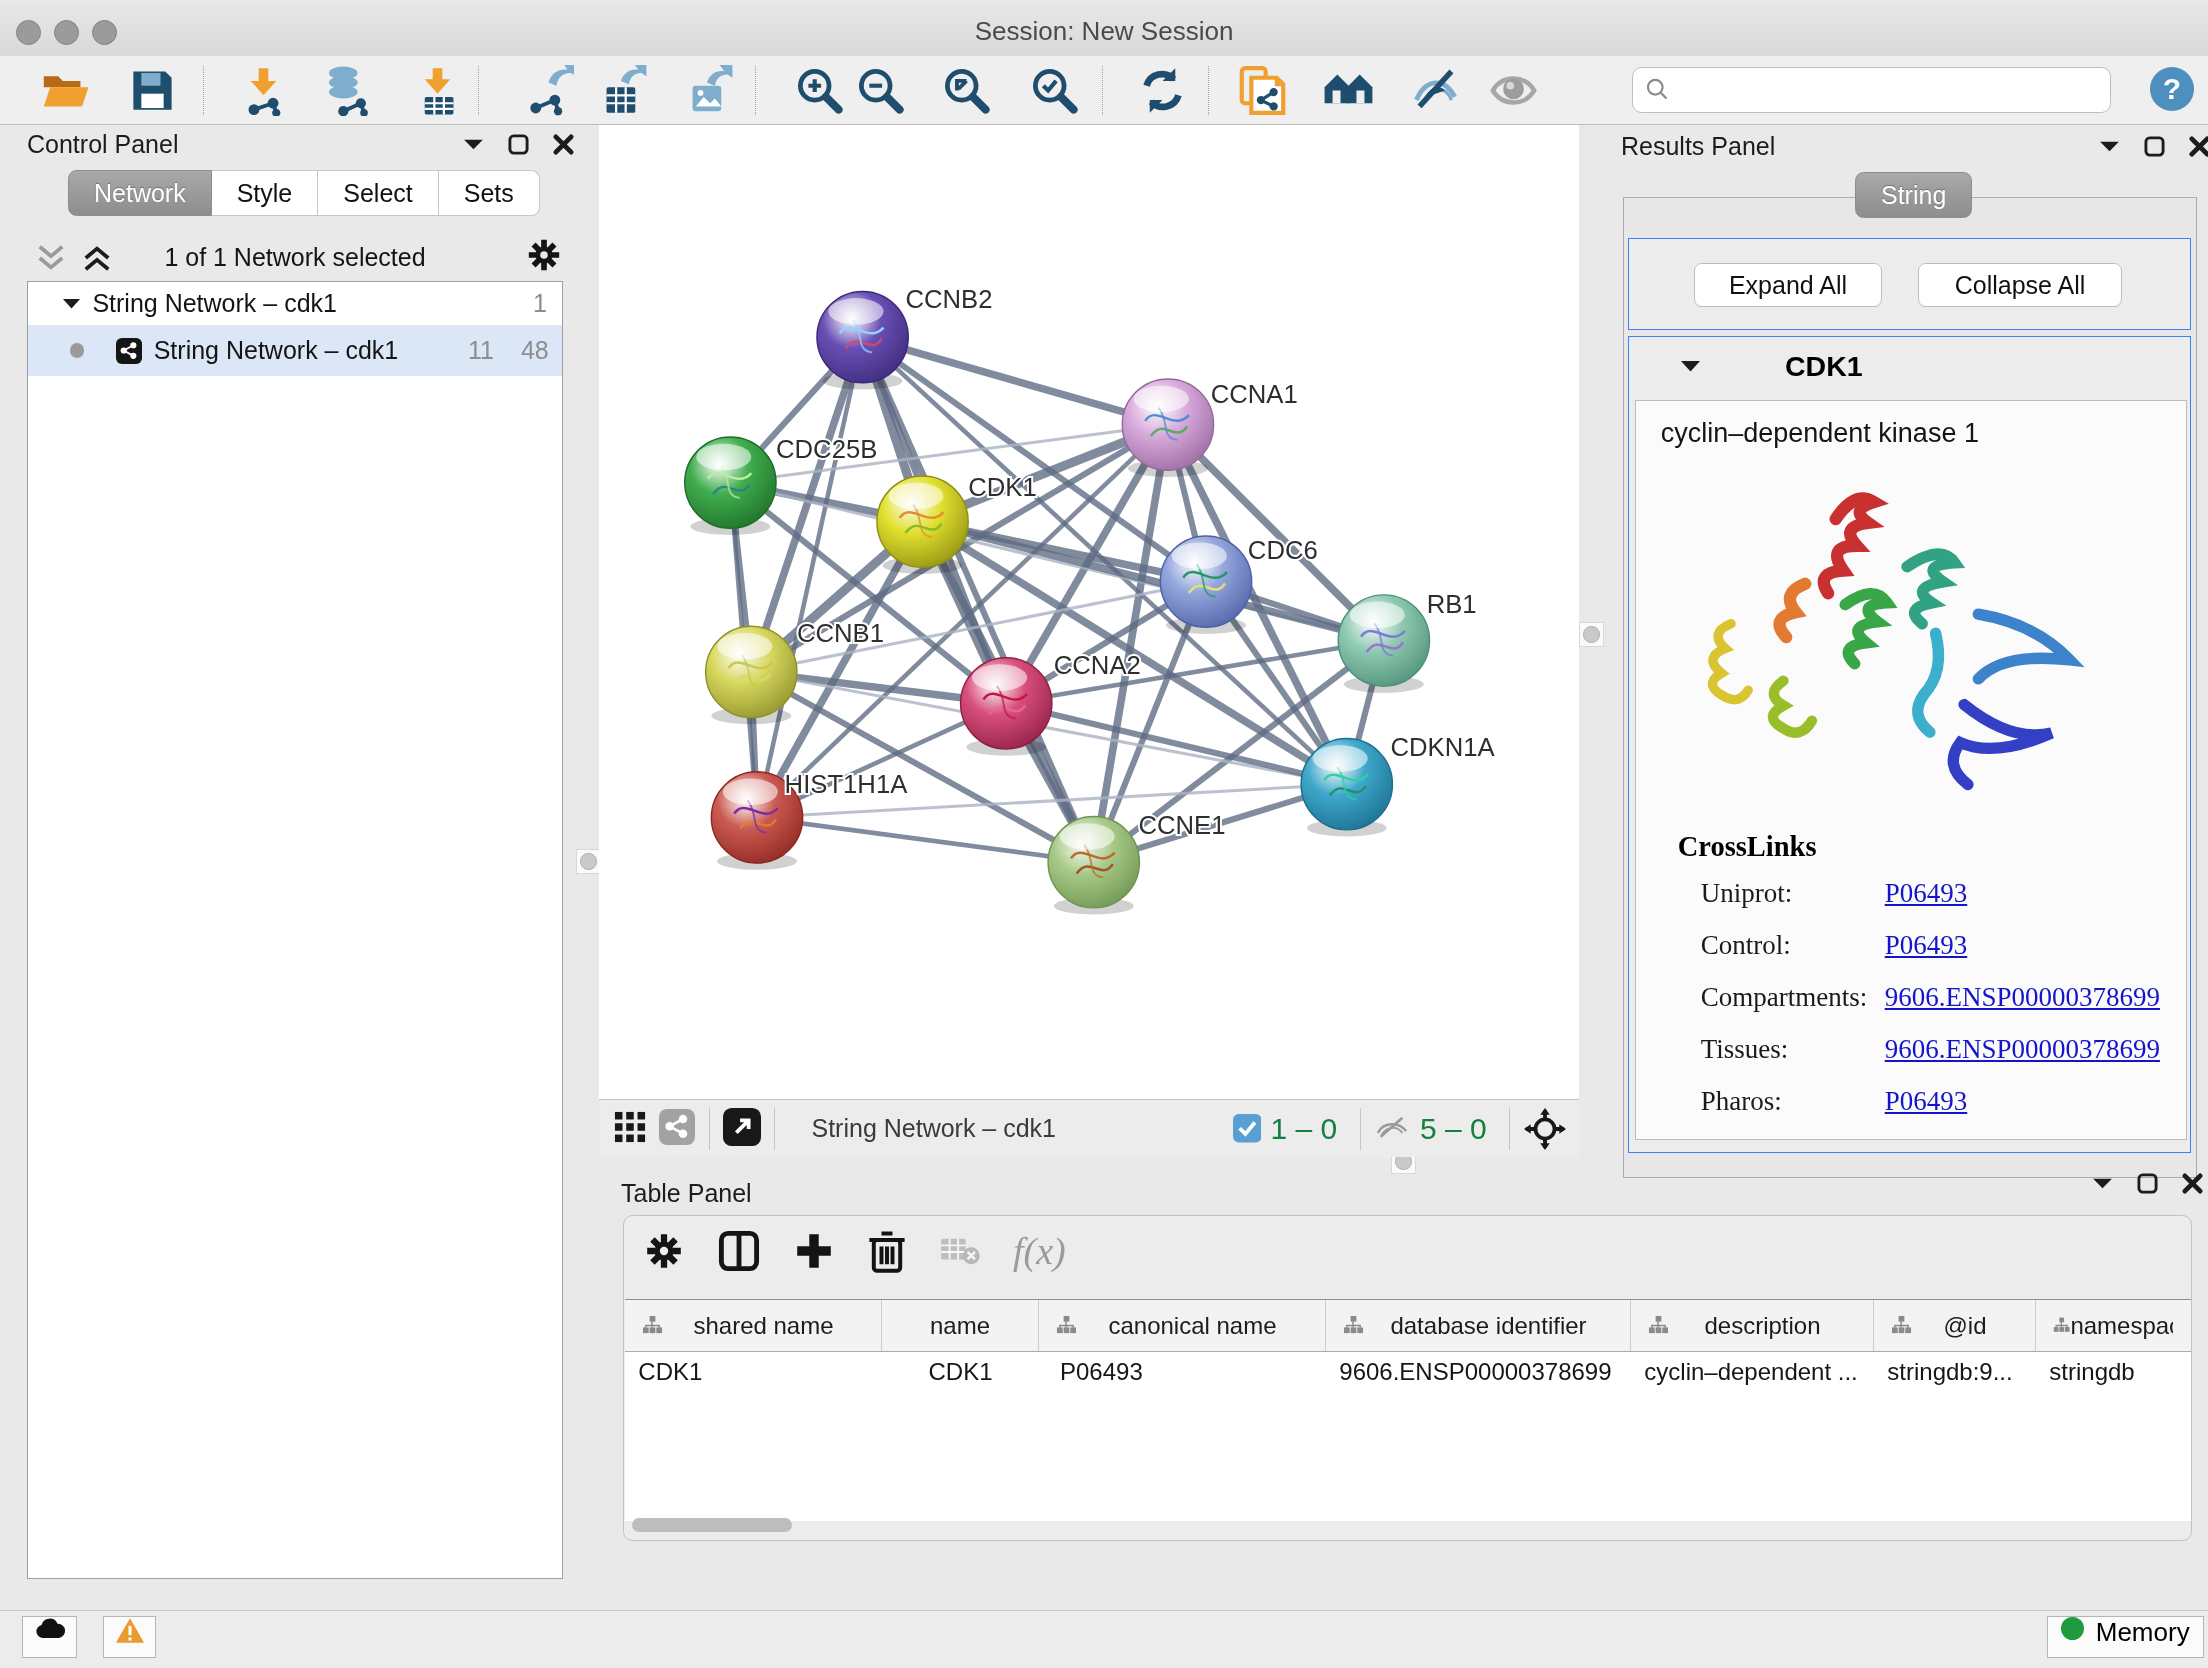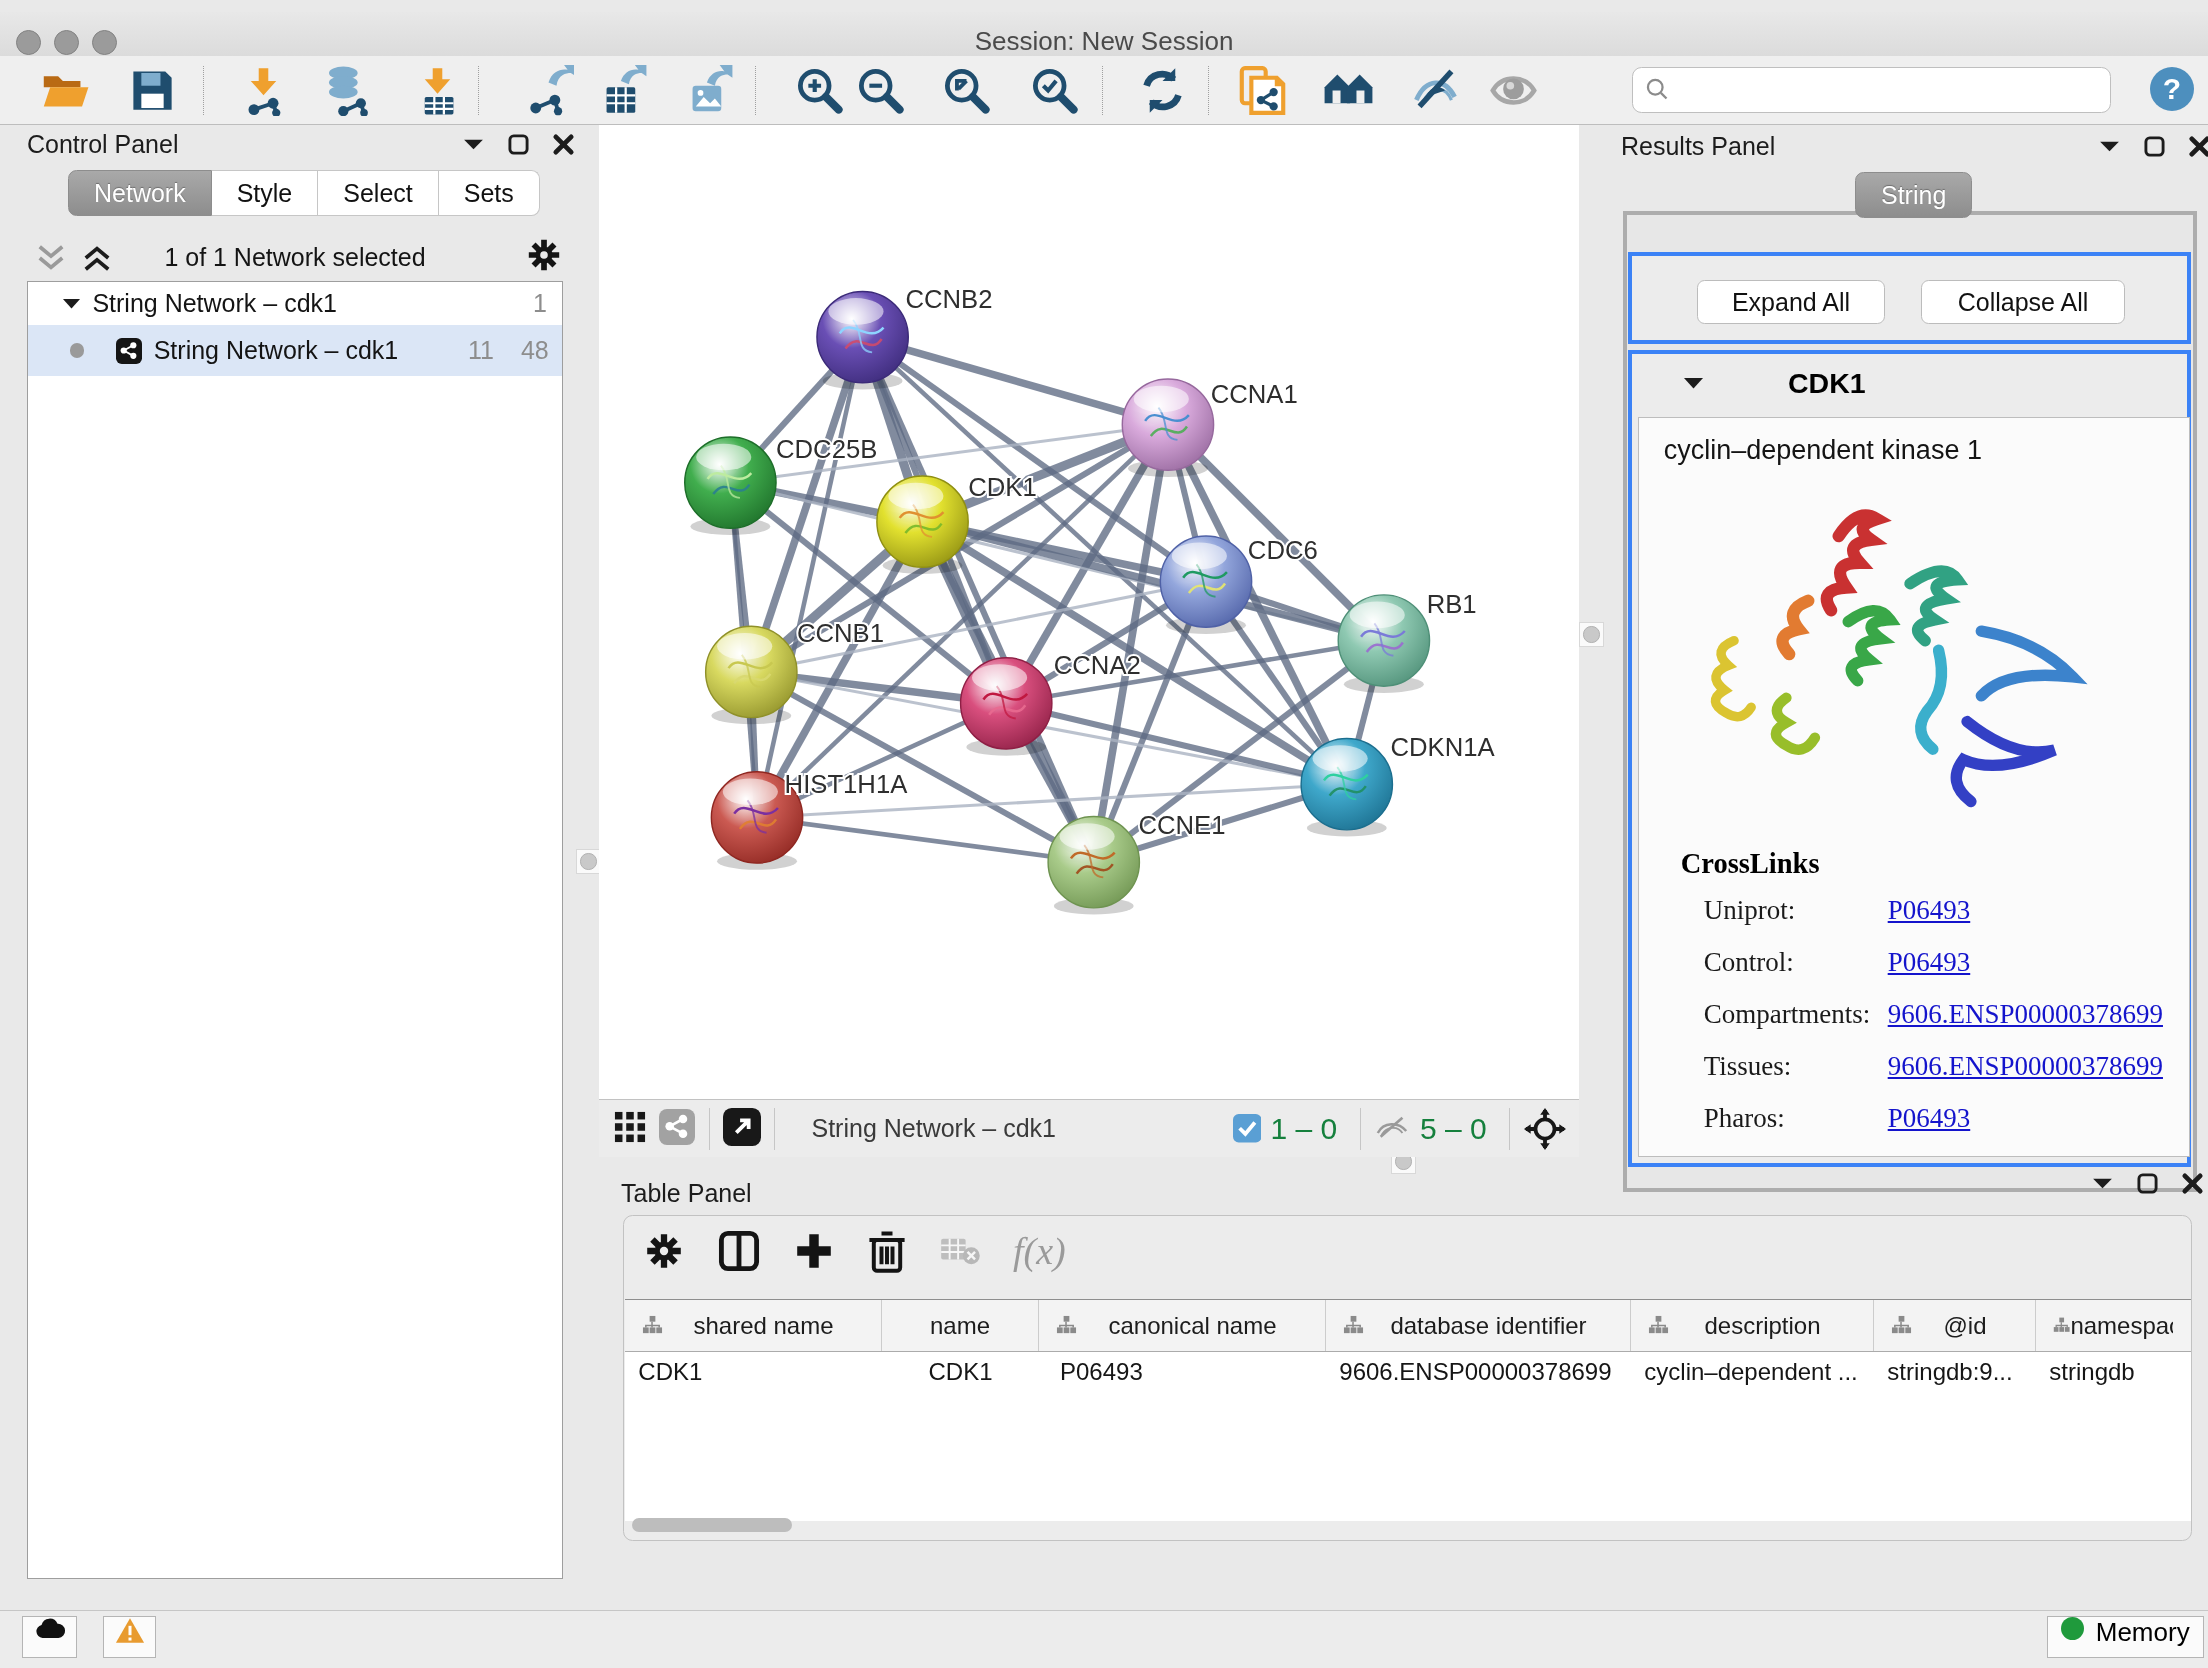--- a/index.html
+++ b/index.html
@@ -1,19 +1,19 @@
 <!DOCTYPE html>
 <html style="font-size:15px"><head>
 <meta charset="utf-8">
 <style>
   html,body{margin:0;padding:0;}
   body{font-family:"Liberation Sans", sans-serif; background:#e9e9e9;}
   .window{position:relative;width:2208px;height:1668px;background:#e9e9e9;overflow:hidden;}
   
-  .titlebar{position:absolute;left:0;top:12px;width:2208px;height:55px;
+  .titlebar{position:absolute;left:0;top:2px;width:2208px;height:55px;
     background:linear-gradient(#e8e8e8,#d8d8d8);border-bottom:1px solid #b9b9b9;}
   .tlight{position:absolute;top:18px;width:25px;height:25px;border-radius:50%;
     background:#9b9b9b;border:1px solid #828282;box-sizing:border-box;}
   .wintitle{position:absolute;left:0;right:0;top:14.3px;text-align:center;
     font-size:26px;color:#4a4a4a;}
   
   .toolbar{position:absolute;left:0;top:56px;width:2208px;height:68px;
     background:#efefef;border-bottom:1px solid #bdbdbd;}
   .tbi{position:absolute;top:7.6px;width:53px;height:53px;display:flex;align-items:center;justify-content:center;}
   .tbsep{position:absolute;top:9.5px;height:49px;width:0;border-left:1.9px dotted #9f9f9f;}
@@ -44,21 +44,21 @@
   .netcanvas{position:absolute;left:599px;top:125px;width:980px;height:975px;background:#ffffff;}
   .netfooter{position:absolute;left:599px;top:1099px;width:980px;height:57px;background:#ececec;
     border-top:1px solid #c2c2c2;display:flex;align-items:center;}
   .nfsep{width:0;height:42px;border-left:1px solid #c6c6c6;margin:0 13.3px;}
   .nflabel{font-size:25px;color:#3a3a3a;}
   .nfcount{font-size:30px;color:#15803d;margin:0 9.5px;}
   .handle{position:absolute;width:23px;height:23px;background:#fafafa;border:1px solid #d8d8d8;
     display:flex;align-items:center;justify-content:center;}
   .handle i{width:14.3px;height:14.3px;border-radius:50%;background:#c9c9c9;border:1px solid #b2b2b2;}
   
-  .rbox{position:absolute;background:#ececec;border:4px solid #3b82f6;box-sizing:border-box;margin-top:14px;}
+  .rbox{position:absolute;background:#ececec;border:1px solid #3b82f6;box-sizing:border-box;}
   .rinner{position:absolute;background:#fbfbfb;border:1px solid #bdbdbd;box-sizing:border-box;}
   .serif{font-family:"Liberation Serif", serif;}
   .xlrow{display:flex;font-size:27px;margin-bottom:21px;gap:7px;}
   .xllabel{width:177px;color:#1a1a1a;}
   .xlvalue{color:#1414cc;text-decoration:underline;}
   
   .tpbox{position:absolute;left:623px;top:1215px;width:1569px;height:326px;background:#ececec;
     border:1px solid #c2c2c2;border-radius:9.5px;box-sizing:border-box;}
   .tparea{position:absolute;left:1px;top:83px;width:1566px;height:221px;background:#ffffff;border-top:1.9px solid #8e8e8e;}
   .thead{display:flex;height:51px;background:#f3f3f3;border-bottom:1px solid #ababab;}

